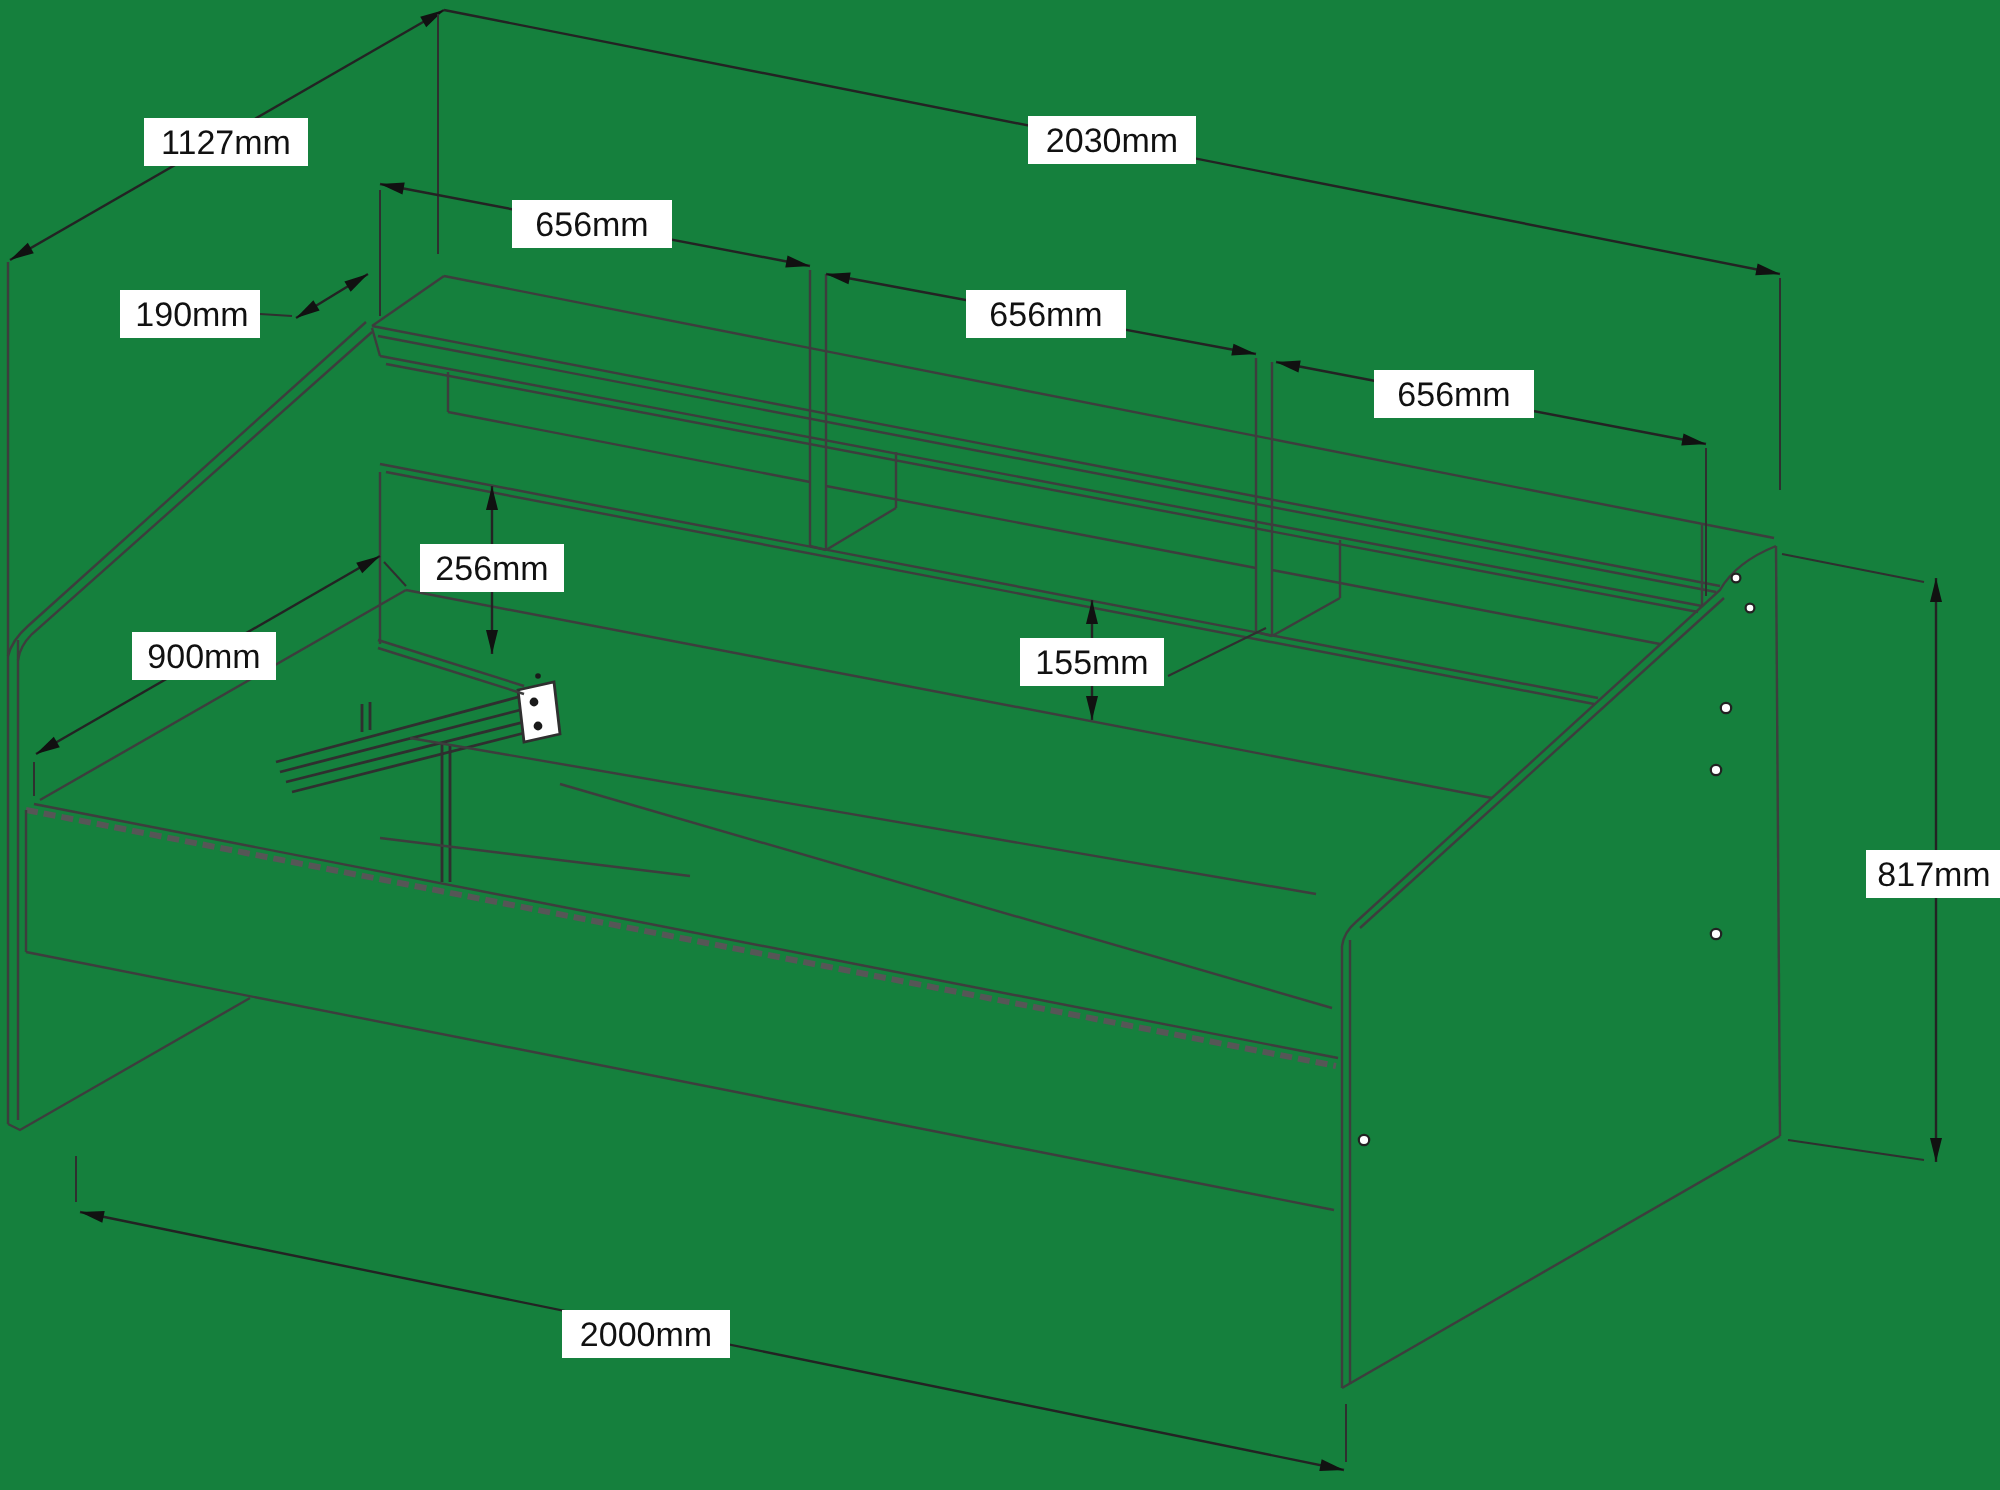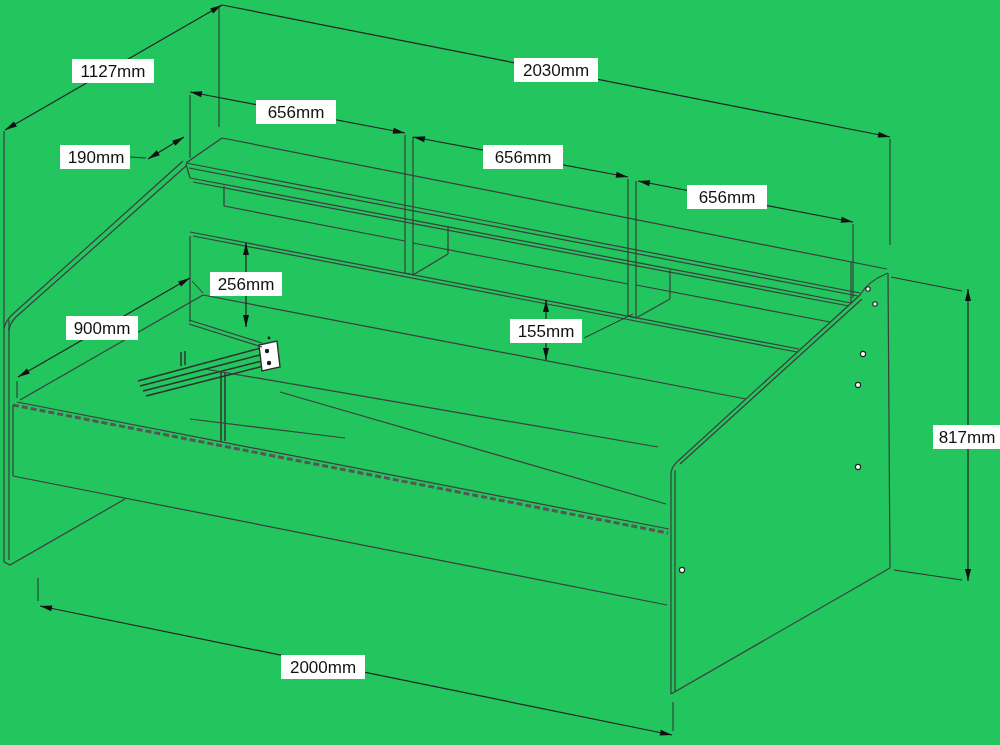--- a/index.html
+++ b/index.html
@@ -1,17 +1,17 @@
 <!DOCTYPE html>
 <html><head>
 <meta charset="utf-8">
 <style>
   html,body{margin:0;padding:0;background:#e8e8e8;}
   .canvas{
-    width:1000px;height:745px;background:#22c55e;position:relative;
+    width:1000px;height:745px;background:#15803d;position:relative;
     font-family:"Liberation Sans", sans-serif; overflow:hidden;
   }
   svg{display:block;}
   text{
     font-family:"Liberation Sans", sans-serif;
     font-size:17px; fill:#111111;
   }
   .struct{stroke:#3d3d3d;stroke-width:1.2;fill:none;}
   .mech{stroke:#2f2f2f;stroke-width:1.4;fill:none;}
   .dim{stroke:#232323;stroke-width:1.2;fill:none;}

